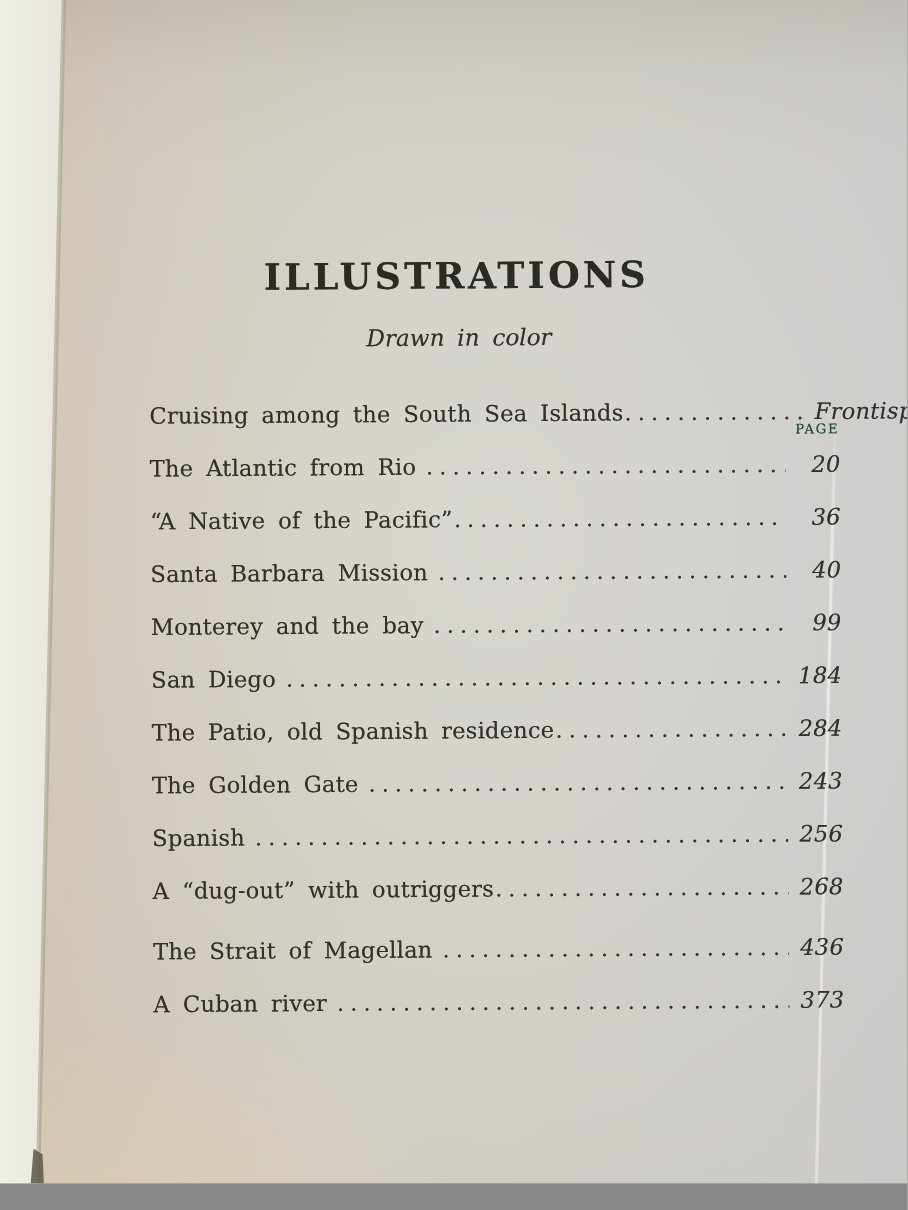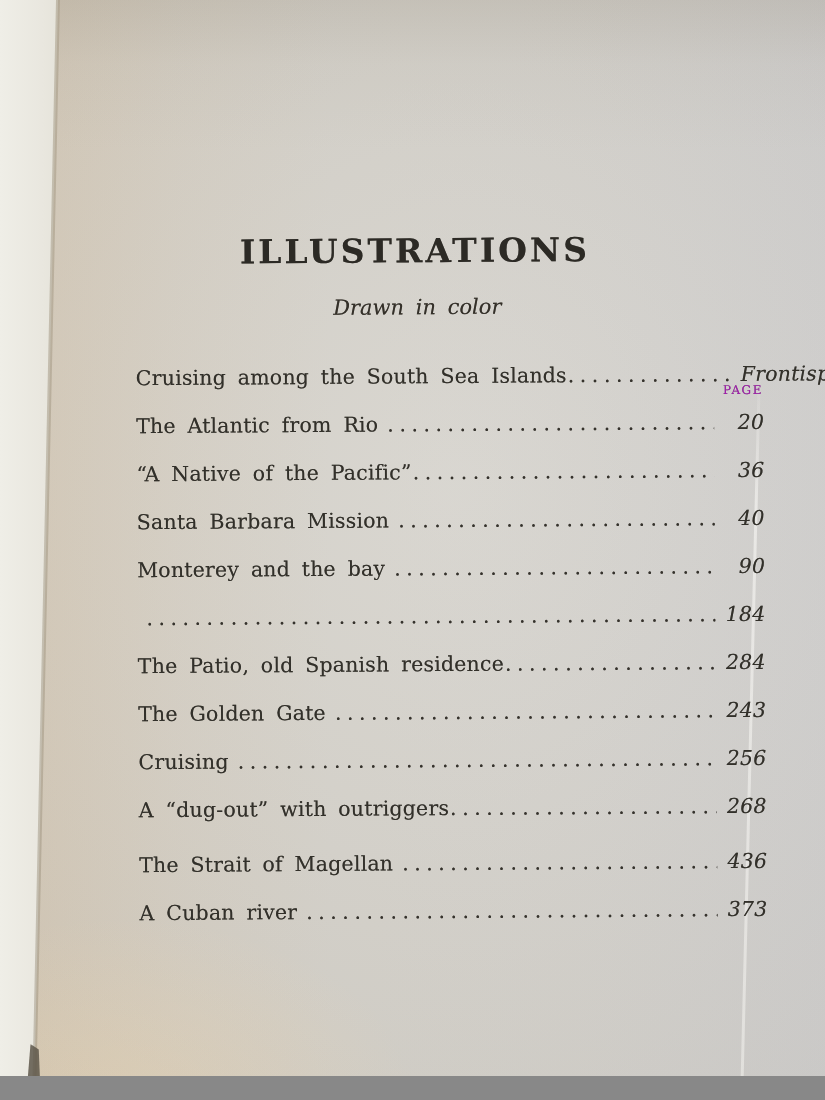--- a/index.html
+++ b/index.html
@@ -60,21 +60,21 @@
   }
   .subtitle {
     position: absolute; top: 295px; left: -32px; width: 100%;
     text-align: center;
     font-style: italic; font-size: 21px; word-spacing: 5px;
     color: #343029;
   }
   .list { position: absolute; top: 352px; left: 0; right: 0; }
   .page-label {
     position: absolute; top: 33px; right: 1px;
-    font-size: 12px; letter-spacing: 1.5px; color: #a21caf;
+    font-size: 12px; letter-spacing: 1.5px; color: #14532d;
   }
   .row {
     display: flex; align-items: baseline;
     height: 48px; line-height: 48px;
     font-size: 20.5px; word-spacing: 5px; letter-spacing: 0.2px;
     color: #32302a;
   }
   .row:nth-child(12) { margin-top: 7px; } 
   .etitle { white-space: nowrap; }
   .leader {
@@ -130,38 +130,39 @@
     <span class="num">36</span>
   </div>
         <div class="row">
     <span class="etitle">Santa Barbara Mission</span>
     <span class="leader" aria-hidden="true">................................................................................</span>
     <span class="num">40</span>
   </div>
         <div class="row">
     <span class="etitle">Monterey and the bay</span>
     <span class="leader" aria-hidden="true">................................................................................</span>
-    <span class="num">90</span>
+    <span class="num">99</span>
   </div>
         <div class="row">
+    <span class="etitle">San Diego</span>
     <span class="leader" aria-hidden="true">................................................................................</span>
     <span class="num">184</span>
   </div>
         <div class="row flush">
     <span class="etitle">The Patio, old Spanish residence</span>
     <span class="leader" aria-hidden="true">................................................................................</span>
     <span class="num">284</span>
   </div>
         <div class="row">
     <span class="etitle">The Golden Gate</span>
     <span class="leader" aria-hidden="true">................................................................................</span>
     <span class="num">243</span>
   </div>
         <div class="row">
-    <span class="etitle">Cruising</span>
+    <span class="etitle">Spanish</span>
     <span class="leader" aria-hidden="true">................................................................................</span>
     <span class="num">256</span>
   </div>
         <div class="row flush">
     <span class="etitle">A “dug-out” with outriggers</span>
     <span class="leader" aria-hidden="true">................................................................................</span>
     <span class="num">268</span>
   </div>
         <div class="row">
     <span class="etitle">The Strait of Magellan</span>

